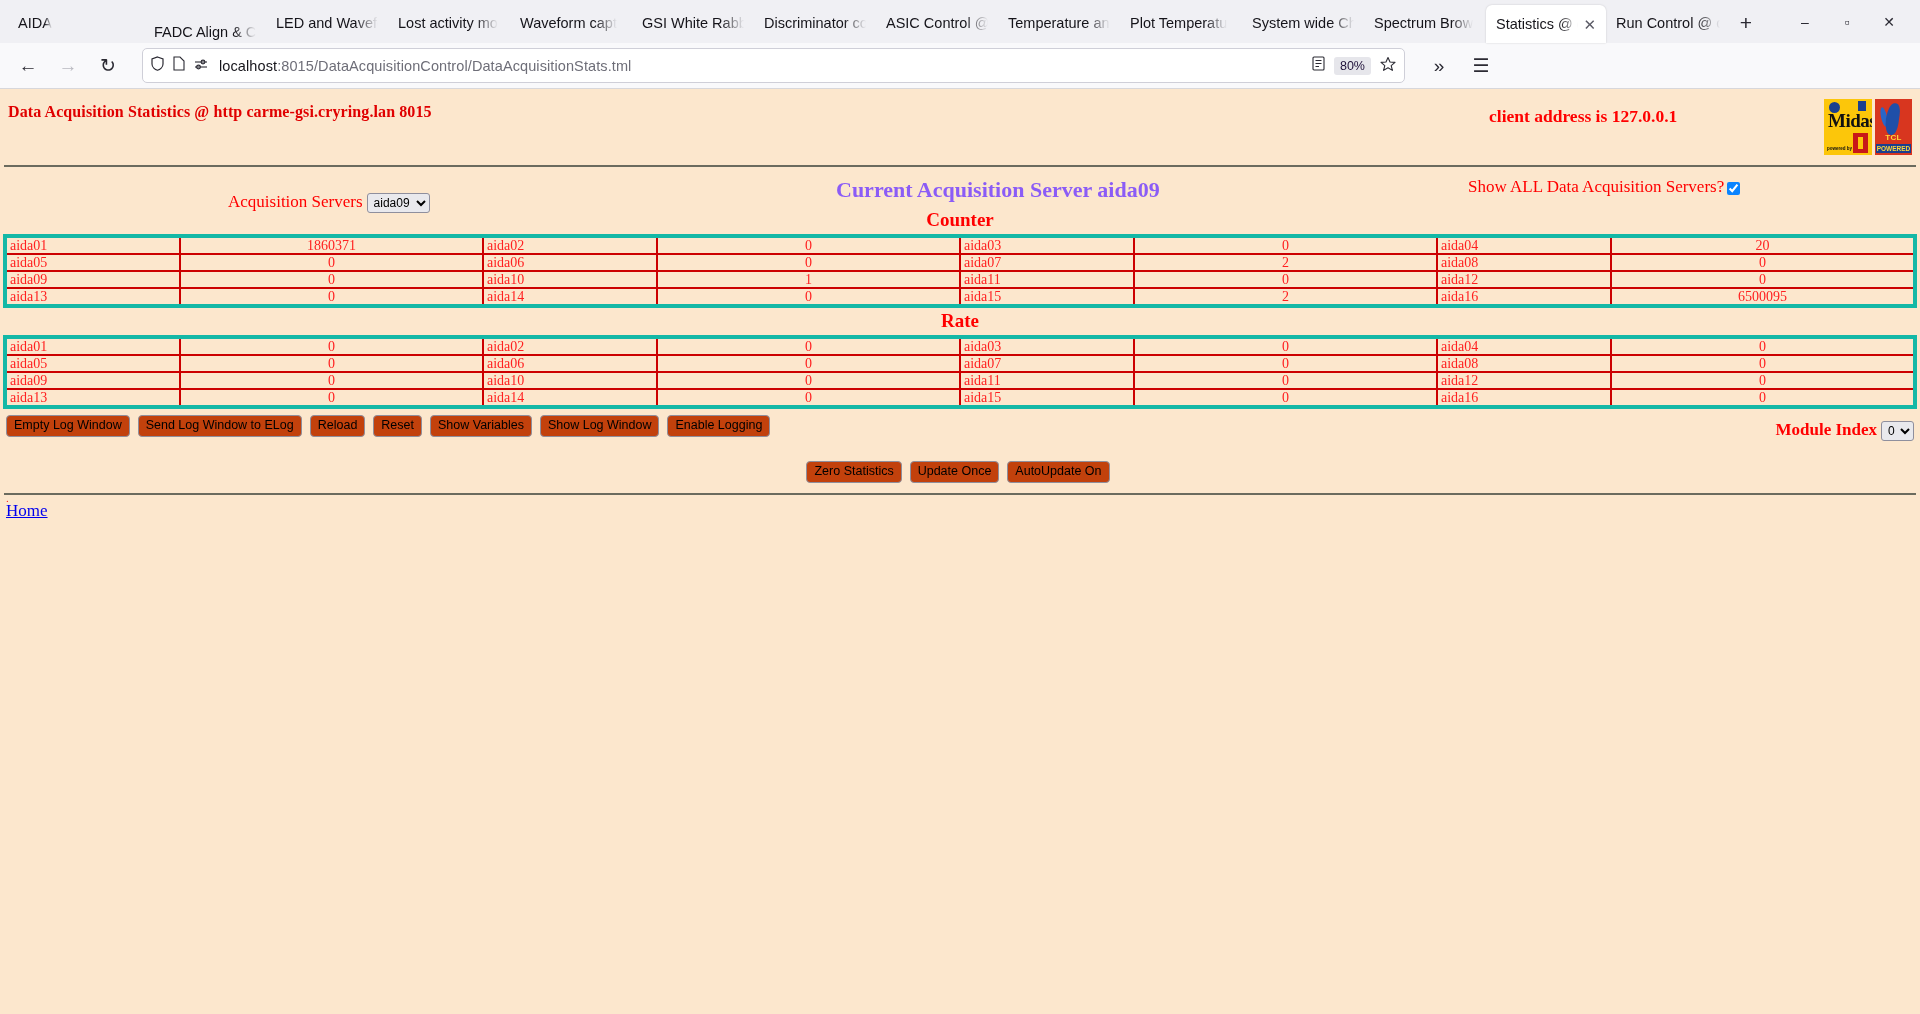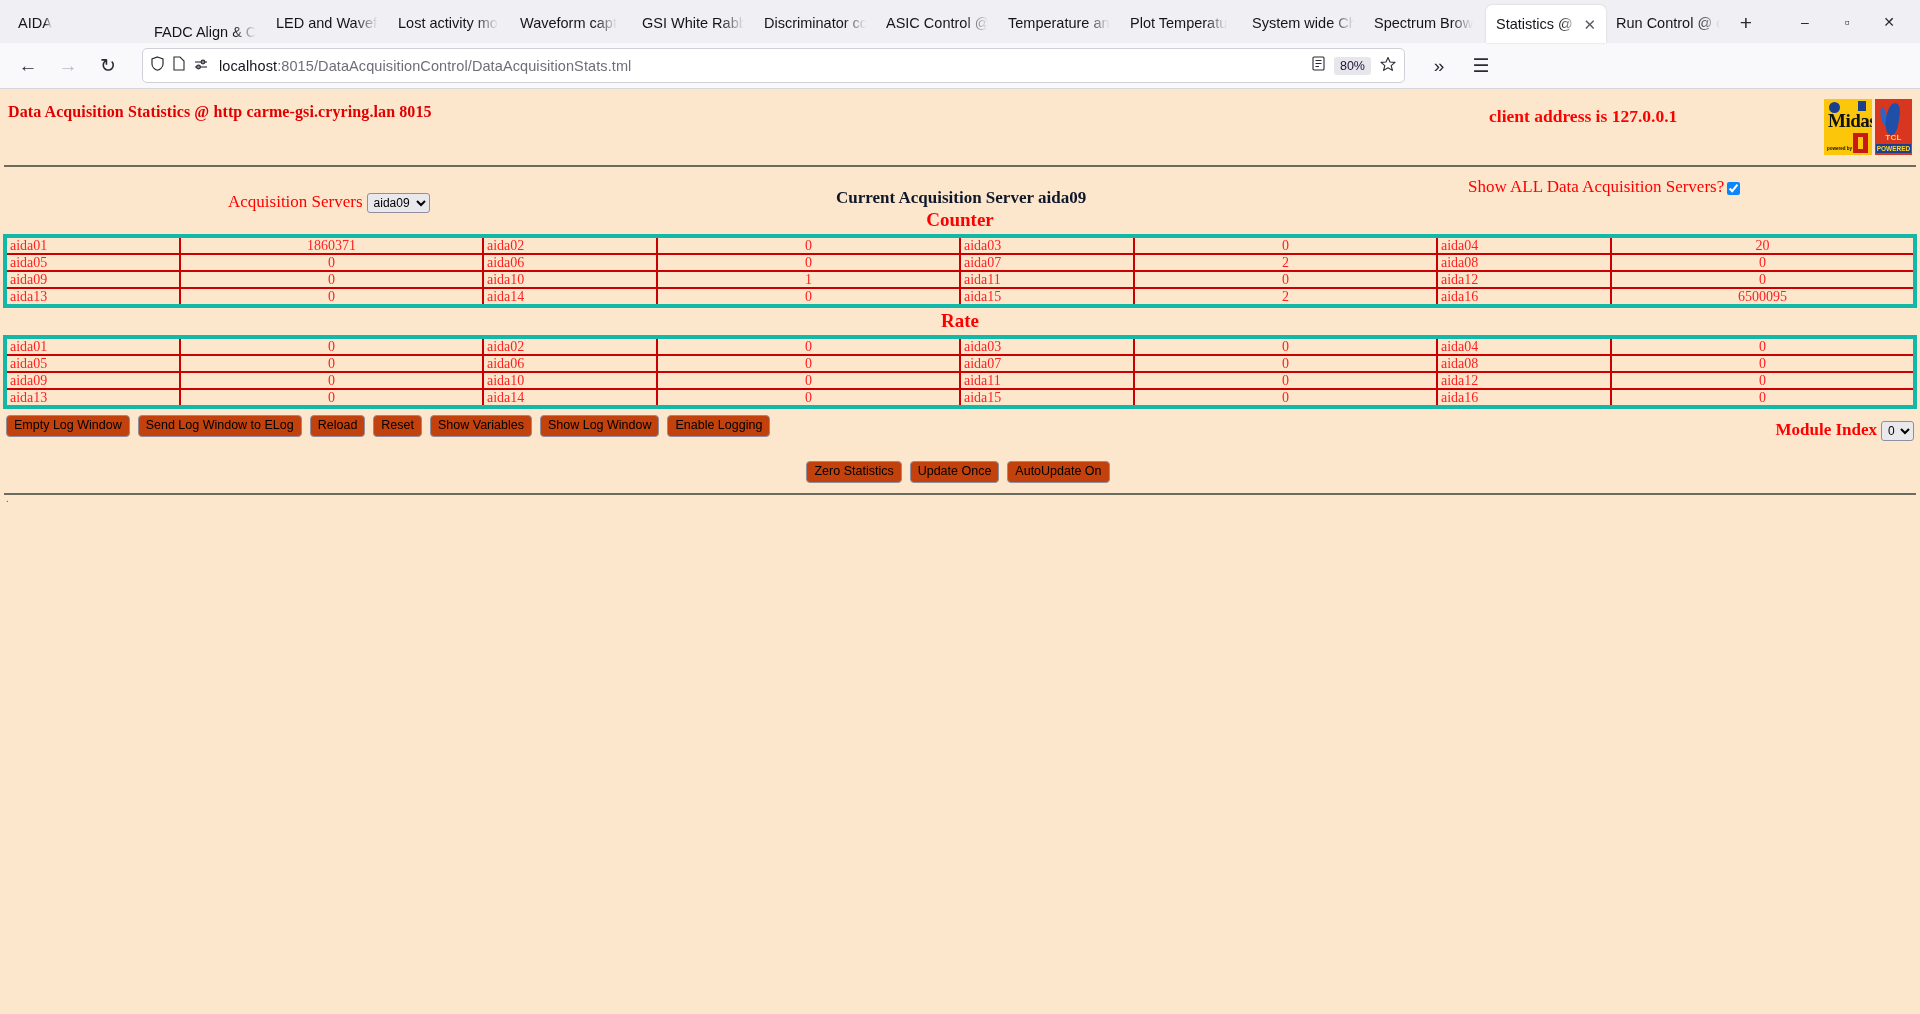--- a/index.html
+++ b/index.html
@@ -84,21 +84,21 @@
   .logo-tcl .tclw{position:absolute;bottom:13px;left:0;right:0;text-align:center;font-size:8px;
      font-weight:bold;color:#ffd83a;font-family:"Liberation Sans",sans-serif;letter-spacing:.3px;}
   .logo-tcl .pwr{position:absolute;bottom:2px;left:1px;right:1px;background:#1a3f8f;color:#ffd83a;
      font-size:6.5px;text-align:center;font-weight:bold;
      font-family:"Liberation Sans",sans-serif;padding:1px 0;}
 
   .hr{border:0;border-top:2px solid #6b6b5e;margin:0 4px;height:0;}
 
   .row2{position:relative;height:40px;}
   .acqservers{position:absolute;left:228px;top:25px;color:#ff0000;font-size:17px;white-space:nowrap;}
-  .curserver{position:absolute;left:836px;top:10px;color:#0f172a;font-weight:bold;font-size:17px;margin-top:11px;}
+  .curserver{position:absolute;left:836px;top:10px;color:#8b5cf6;font-weight:bold;font-size:22px;}
   .showall{position:absolute;left:1468px;top:10px;color:#ff0000;font-size:17px;white-space:nowrap;}
 
   select.std{
     font-family:"Liberation Sans",sans-serif;font-size:12px;color:#000;
     background:#e9e9ed;border:1px solid #8f8f9d;border-radius:3px;
     padding:1px 2px;vertical-align:middle;margin-left:4px;
   }
   input.cb{vertical-align:middle;margin-left:3px;accent-color:#0a84ff;width:13px;height:13px;}
 
   .row3{position:relative;height:40px;}
@@ -386,15 +386,18 @@
     <div class="btnrow2">
       <button class="ff">Zero Statistics</button>
       <button class="ff">Update Once</button>
       <button class="ff">AutoUpdate On</button>
     </div>
 
 
     <hr class="hr">
 
     <div class="dot">.</div>
+    <div class="homelink">
+      <a href="#">Home</a>
+    </div>
 
   </div>
 </div>
 
 </body></html>

